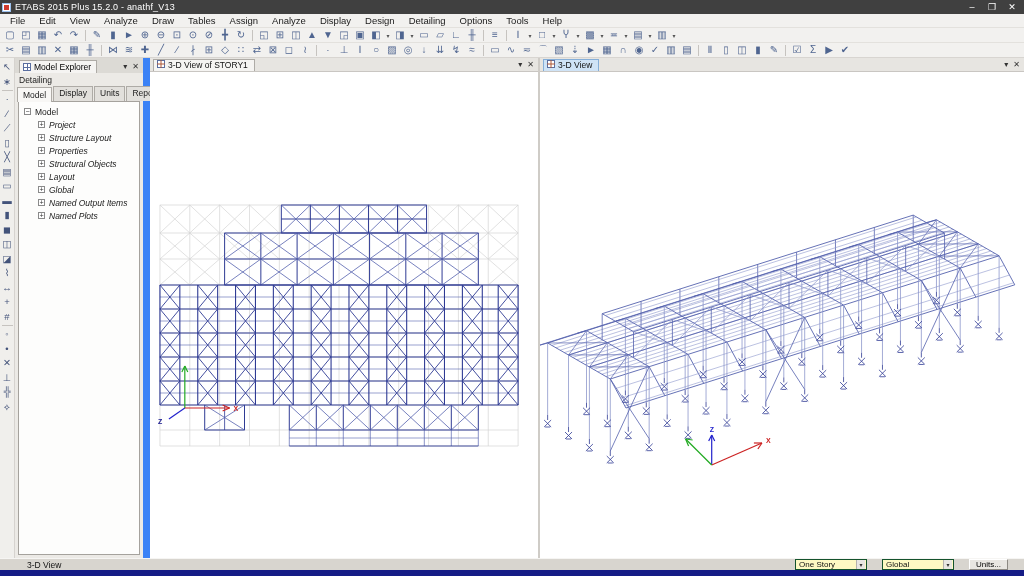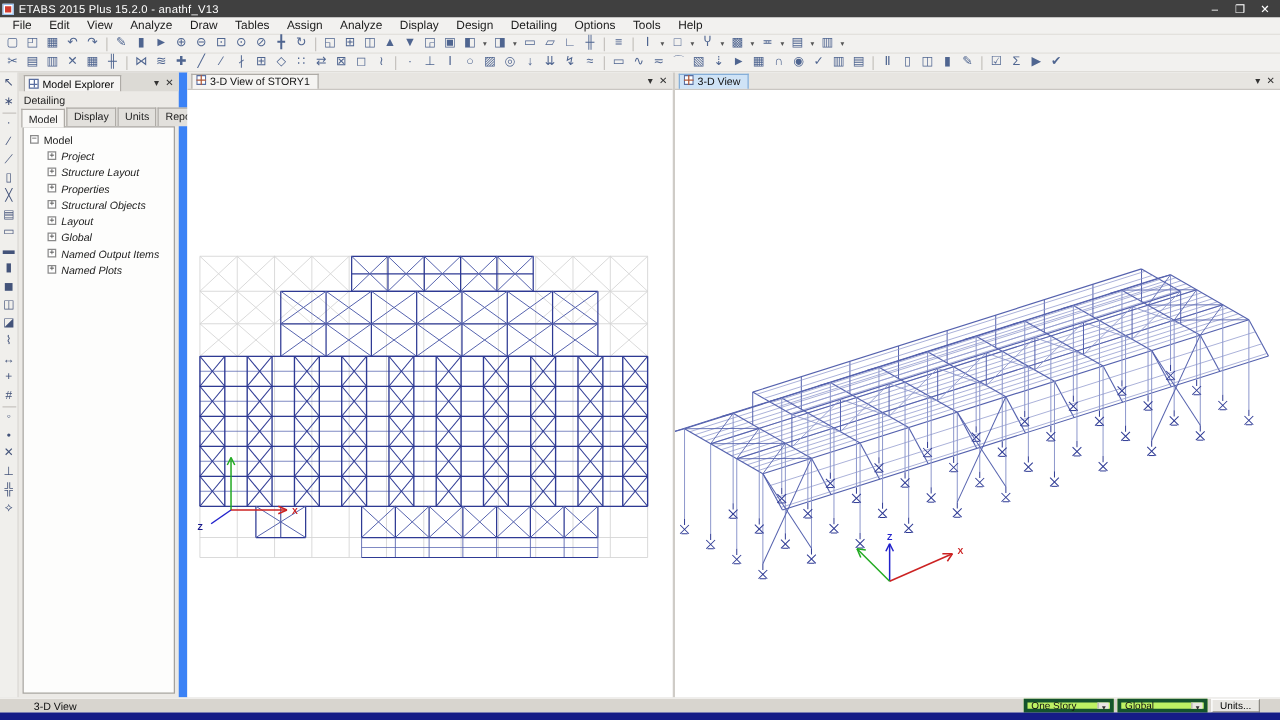--- a/index.html
+++ b/index.html
@@ -60,21 +60,21 @@
   .win-tab.active { background:#cfe3f6; border-color:#85aed8; }
   .win-icon { width:8px; height:8px; position:relative; }
   .win-icon svg { position:absolute; inset:0; }
   .canvas { flex:1; position:relative; background:#fff; }
   .canvas svg { position:absolute; inset:0; width:100%; height:100%; }
 
   
   .statusbar { position:absolute; left:0; right:0; bottom:6px; height:12px; background:#d8d5cf; border-top:1px solid #f6f5f3; display:flex; align-items:center; font-size:8.5px; color:#111; }
   .status-left { padding-left:27px; }
   .status-spacer { flex:1; }
-  .scombo { width:72px; height:11px; background:#bef264; border:3px solid #14532d; display:flex; align-items:center; font-size:8px; padding-left:3px; margin-right:3px; position:relative; }
+  .scombo { width:72px; height:11px; background:#fef9c3; border:1px solid #14532d; display:flex; align-items:center; font-size:8px; padding-left:3px; margin-right:15px; position:relative; }
   .scombo .arr { position:absolute; right:1px; top:0; bottom:0; width:9px; background:#e8e6e2; border-left:1px solid #b5b2ad; font-size:6px; text-align:center; line-height:10px; color:#333; }
   .sbtn { height:11px; background:#e8e6e2; border:1px solid; border-color:#fff #8d8a84 #8d8a84 #fff; font-size:8px; padding:0 6px; margin-right:16px; line-height:9px; font-family:"Liberation Sans",sans-serif; }
   .bottomstrip { position:absolute; left:0; right:0; bottom:0; height:6px; background:#151c86; }
 </style>
 </head>
 <body>
 
 <div class="screen">
 
   <div class="titlebar">

